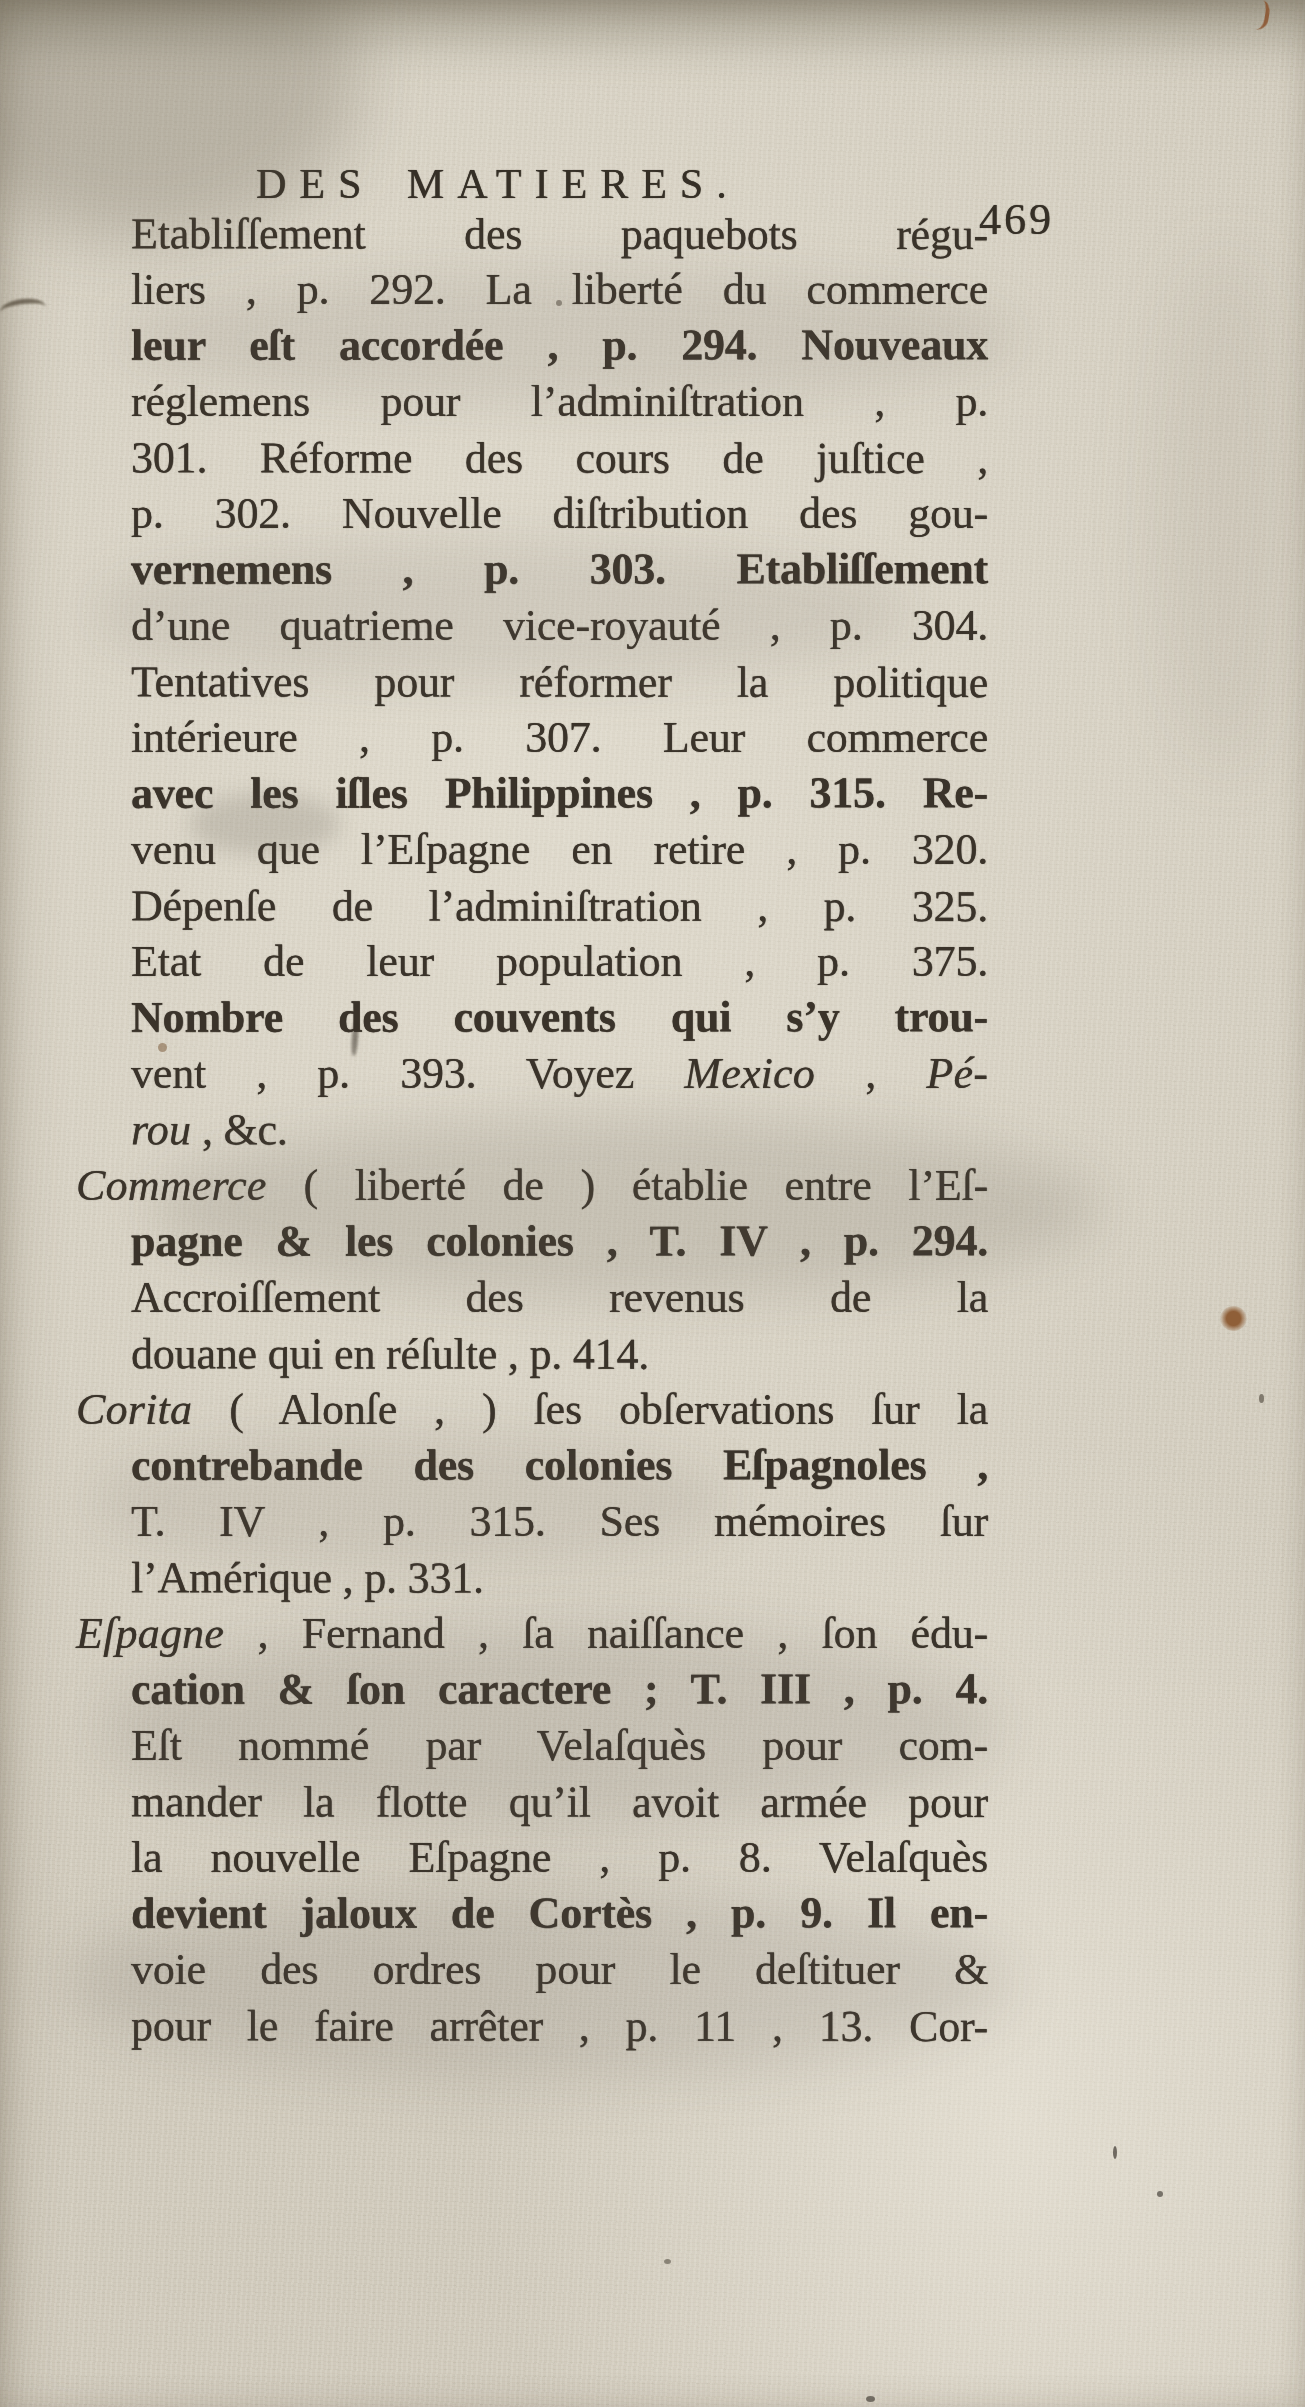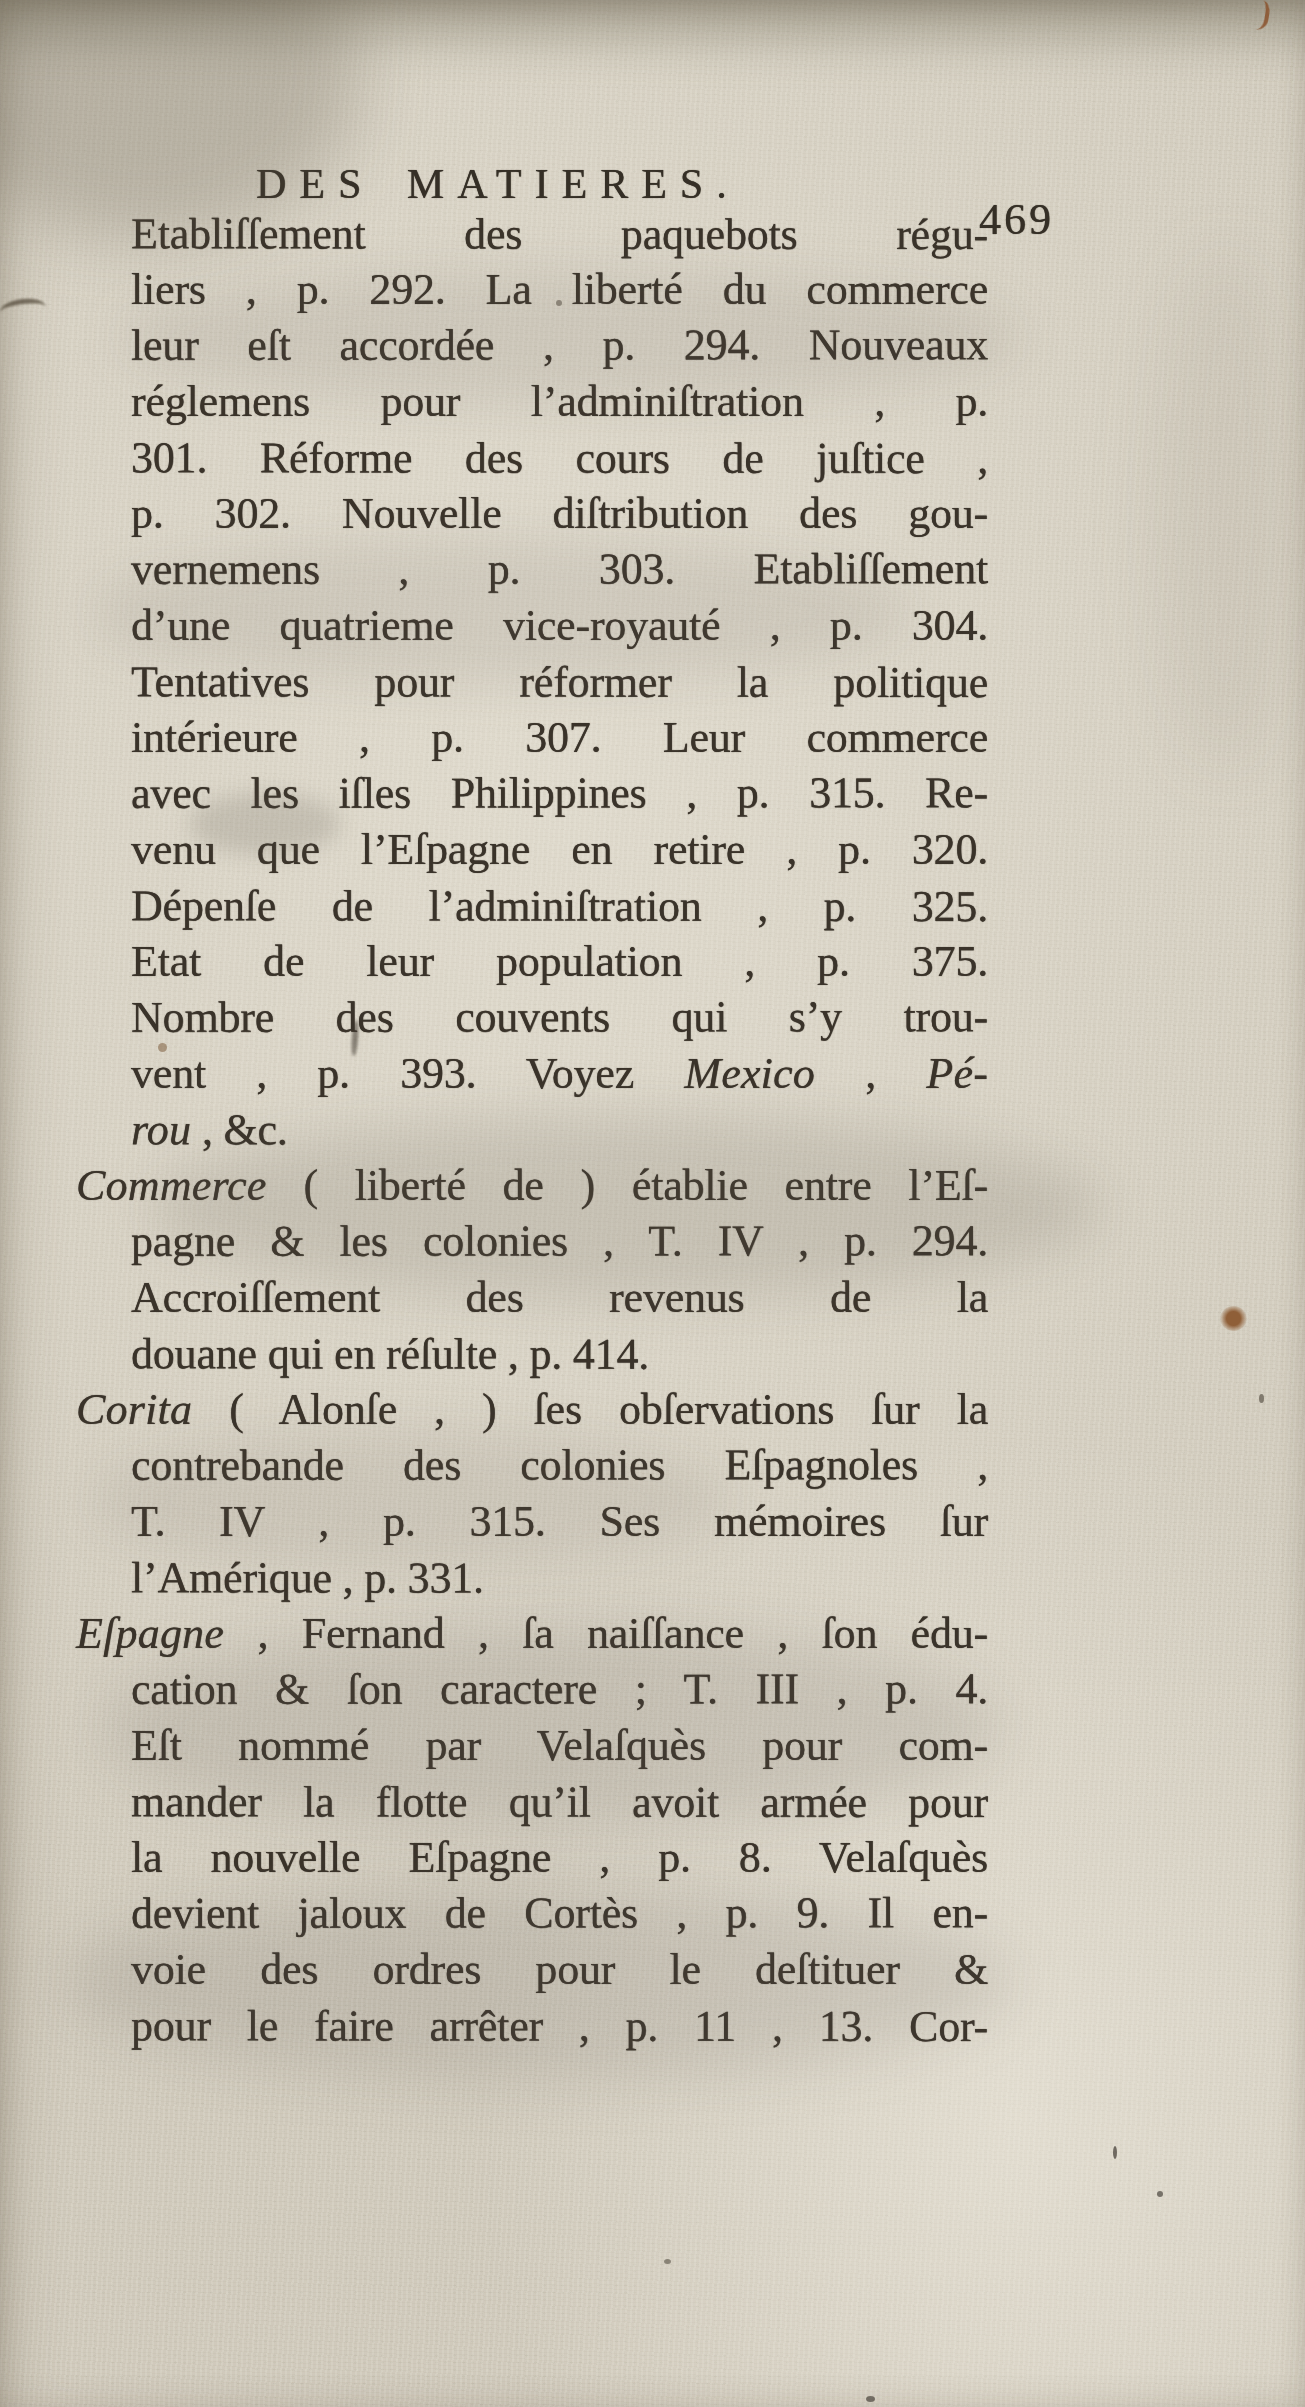--- a/index.html
+++ b/index.html
@@ -51,21 +51,21 @@
     text-shadow:0 0 1px rgba(58,51,42,.8), .35px .35px 0 rgba(58,51,42,.45);
   }
   .tline{
     height:56px;
     text-align:justify;text-align-last:justify;
     white-space:normal;
   }
   .tline.nofill{text-align:center;text-align-last:left;}
   .tline.hang{text-indent:-55px;}
   .tline:nth-child(4n+1){transform:translateY(.6px) rotate(.05deg);}
-  .tline:nth-child(4n+3){transform:translateY(-.5px) rotate(-.05deg);}
+  .tline:nth-child(4n+3){transform:translateY(-.5px) rotate(-.05deg);font-weight:bold;}
   .it{font-style:italic;letter-spacing:.2px;}
 
   
   .wash{position:absolute;border-radius:50%;pointer-events:none;}
   .speck{position:absolute;border-radius:50%;pointer-events:none;}
 </style>
 </head>
 <body>
 
 <div class="page">

